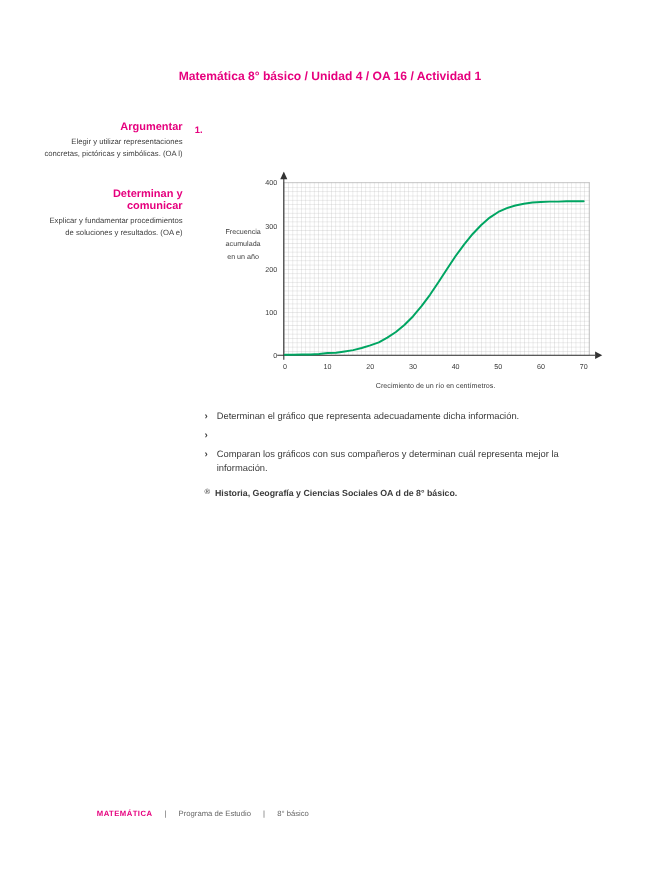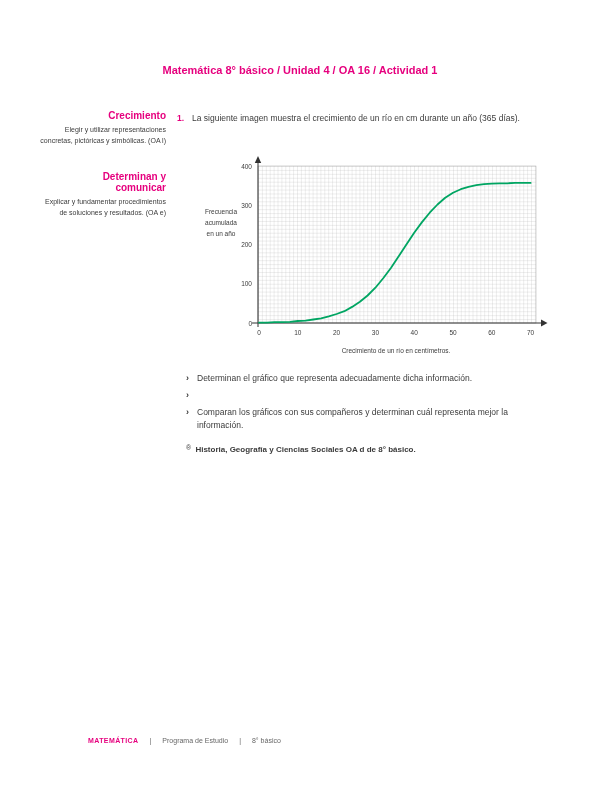--- a/index.html
+++ b/index.html
@@ -30,33 +30,32 @@
 </style>
 </head>
 <body>
 
 <div class="page" style="--accent: #e6007e;">
 
   <div class="title">Matemática 8° básico / Unidad 4 / OA 16 / Actividad 1</div>
 
   <div class="sidebar">
     <div>
-      <div class="sb-head">Crecimiento</div>
+      <div class="sb-head">Argumentar</div>
       <div class="sb-body">Elegir y utilizar representaciones concretas, pictóricas y simbólicas. (OA l)</div>
     </div>
     <div>
       <div class="sb-head">Determinan y
 comunicar</div>
       <div class="sb-body">Explicar y fundamentar procedimientos de soluciones y resultados. (OA e)</div>
     </div>
   </div>
 
   <div class="statement">
     <span class="stmt-num">1.</span>
-    <span>La siguiente imagen muestra el crecimiento de un río en cm durante un año (365 días).</span>
   </div>
 
   <div class="chart">
     <div class="ylab">
       <div>Frecuencia</div>
       <div>acumulada</div>
       <div>en un año</div>
     </div>
     <svg id="chart-svg" width="352" height="186" viewBox="0 0 352 186">
       <defs>

